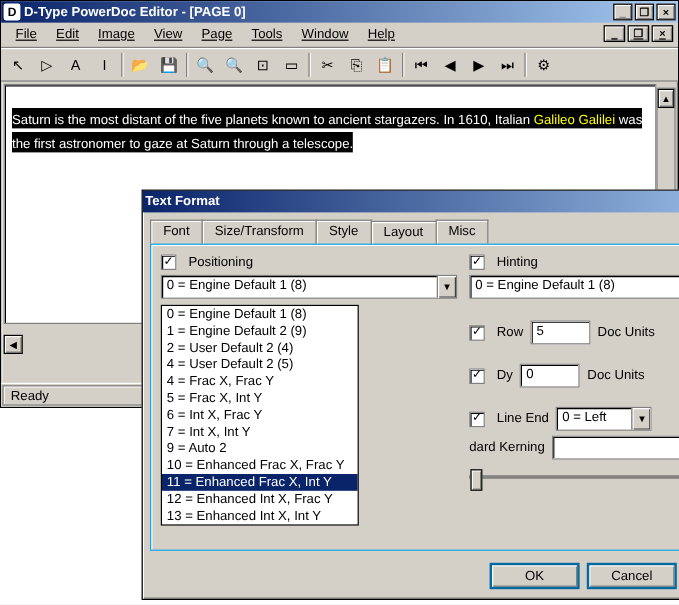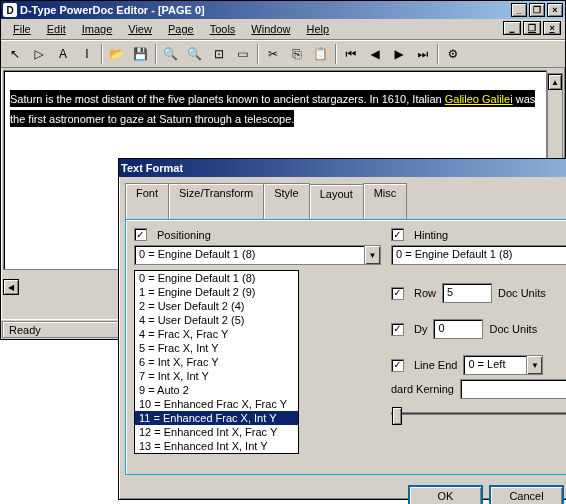--- a/index.html
+++ b/index.html
@@ -9,32 +9,32 @@
   .titlebar .icon { width: 14px; height: 14px; background: #fff; border-radius: 2px; margin-right: 3px; display:flex;align-items:center;justify-content:center;color:#000;font-size:10px;}
   .titlebar .spacer { flex: 1; }
   .winbtn { width: 16px; height: 14px; background: #d4d0c8; border: 1px solid #000; box-shadow: inset 1px 1px 0 #fff, inset -1px -1px 0 #808080; margin-left: 2px; display:flex;align-items:center;justify-content:center;color:#000;font-weight:bold;font-size:9px;}
   .menubar { background: #d4d0c8; display: flex; padding: 2px 4px; border-bottom: 1px solid #808080; text-decoration: underline; }
   .menubar span { padding: 2px 8px; }
   .toolbar { background: #d4d0c8; display: flex; align-items: center; padding: 2px; border-bottom: 1px solid #808080; border-top:1px solid #fff;}
   .tbtn { width: 22px; height: 22px; border: 1px solid #d4d0c8; margin: 0 1px; display:flex;align-items:center;justify-content:center;font-size:12px;color:#000;}
   .sep { width: 2px; height: 20px; border-left: 1px solid #808080; border-right: 1px solid #fff; margin: 0 2px; }
   .content { background: #fff; position: relative; height: 200px; border: 1px solid #808080; box-shadow: inset 1px 1px 0 #000; margin: 2px 18px 2px 2px;}
   .seltext { background: #000; color: #fff; font-size: 13px; padding: 1px 0; line-height:1.5; }
-  .seltext a { color: #ff0; text-decoration: underline; }
+  .seltext a { color: #ff0; }
   .scrollbar-v { position: absolute; right:2px; top: 72px; width: 16px; height: 200px; background: #d4d0c8; border:1px solid #808080;}
   .scrollbar-v .sbtn{height:16px;background:#d4d0c8;border:1px solid #000;box-shadow:inset 1px 1px 0 #fff,inset -1px -1px 0 #808080;display:flex;align-items:center;justify-content:center;font-size:8px;}
   .scrollbar-h { position:absolute;left:2px;right:18px;bottom:20px;height:16px;background:#d4d0c8;display:flex;}
   .scrollbar-h .sbtn{width:16px;background:#d4d0c8;border:1px solid #000;box-shadow:inset 1px 1px 0 #fff,inset -1px -1px 0 #808080;display:flex;align-items:center;justify-content:center;font-size:8px;}
   .status { position:absolute;left:0;right:0;bottom:0;height:20px;background:#d4d0c8;display:flex;border-top:1px solid #fff;}
   .status .cell{border:1px solid #808080;box-shadow:inset 1px 1px 0 #fff;padding:2px 6px;margin:1px;}
   
   .dialog{left:118px;top:158px;width:536px;height:342px;}
   .tabs{display:flex;margin:6px 6px 0 6px;}
   .tab{padding:3px 10px;border:1px solid #808080;border-bottom:none;background:#d4d0c8;margin-right:-1px;box-shadow:inset 1px 1px 0 #fff;}
-  .tab.active{background:#d4d0c8;position:relative;top:1px;padding-bottom:20px;}
+  .tab.active{background:#d4d0c8;position:relative;top:1px;padding-bottom:4px;}
   .tabpane{margin:0 6px 6px 6px;border:1px solid #0ea5e9;box-shadow:inset 1px 1px 0 #fff;height:256px;padding:8px;position:relative;}
   .chk{width:13px;height:13px;border:1px solid #808080;background:#fff;box-shadow:inset 1px 1px 0 #000;display:inline-flex;align-items:center;justify-content:center;margin-right:4px;vertical-align:middle;}
   .chk.checked::after{content:"✓";font-size:10px;line-height:1;}
   .combo{display:inline-flex;align-items:stretch;height:20px;border:1px solid #808080;box-shadow:inset 1px 1px 0 #000;background:#fff;}
   .combo .ctext{padding:2px 4px;flex:1;white-space:nowrap;overflow:hidden;}
   .combo .cbtn{width:16px;background:#d4d0c8;border-left:1px solid #808080;box-shadow:inset 1px 1px 0 #fff,inset -1px -1px 0 #404040;display:flex;align-items:center;justify-content:center;font-size:8px;}
   .input{height:20px;border:1px solid #808080;box-shadow:inset 1px 1px 0 #000;background:#fff;padding:2px 4px;display:inline-block;}
   .row{display:flex;align-items:center;gap:6px;margin-bottom:4px;}
   .dropdown{position:absolute;border:1px solid #000;background:#fff;z-index:10;}
   .dropdown .item{padding:1px 4px;white-space:nowrap;font-size:11px;}

